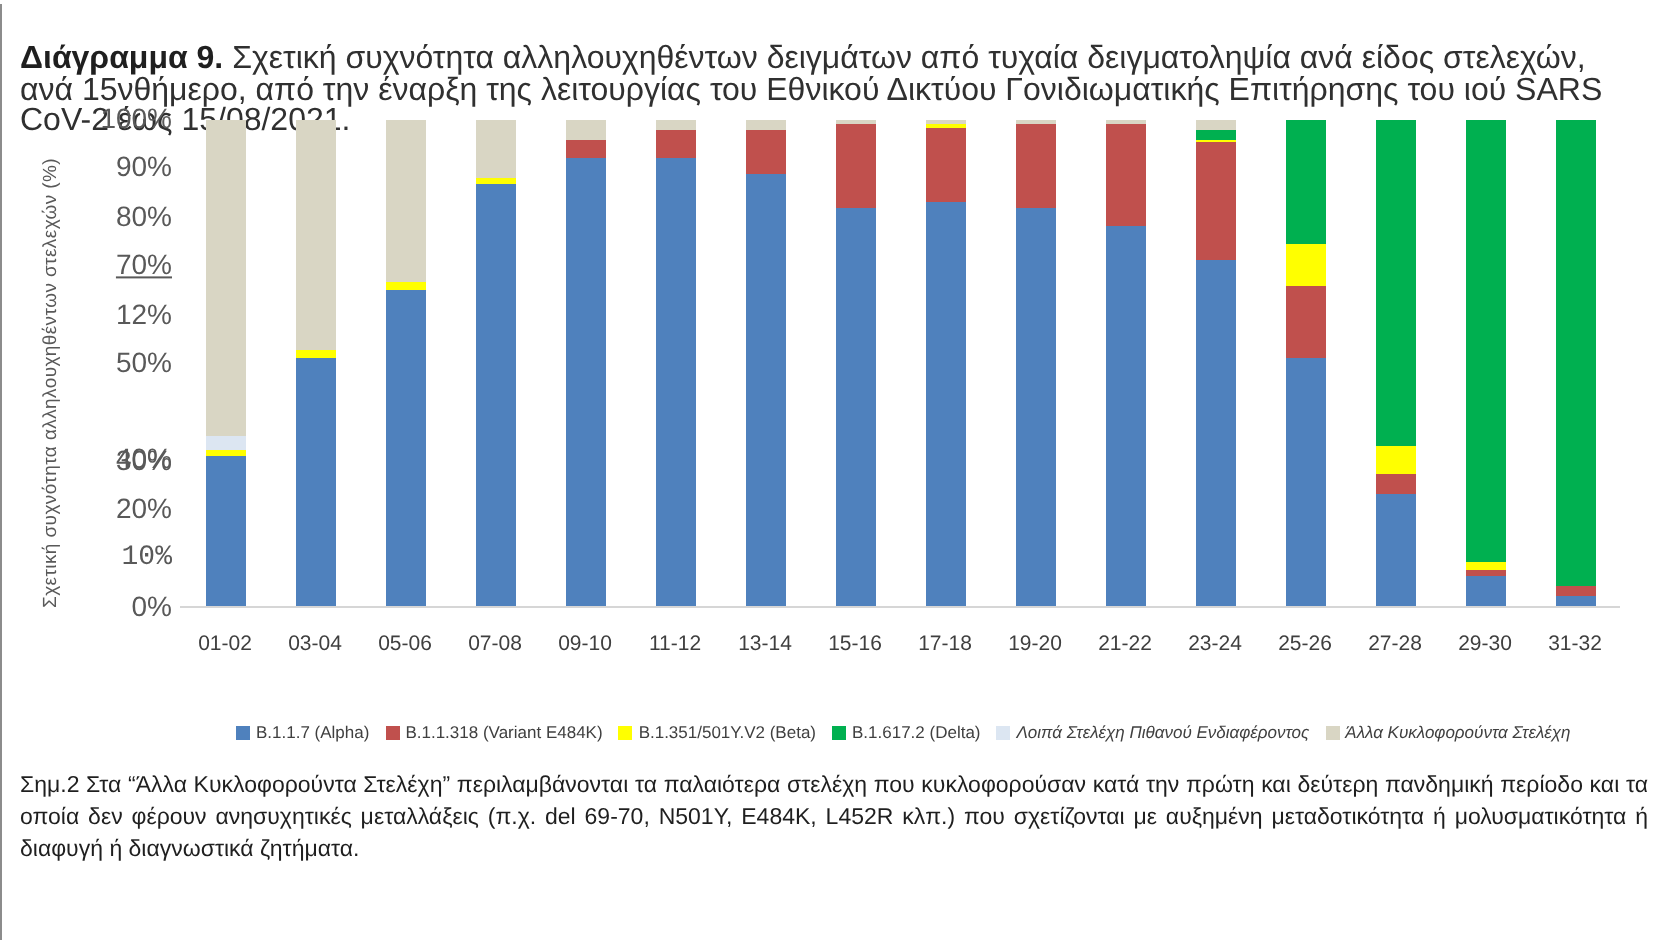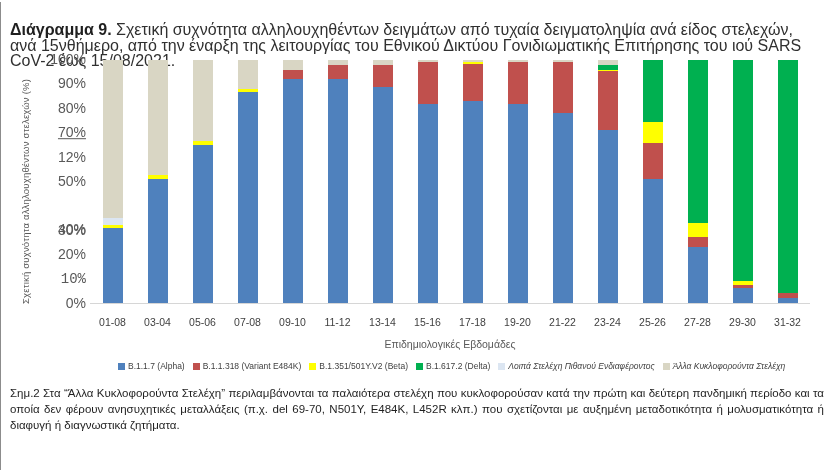--- a/index.html
+++ b/index.html
@@ -147,38 +147,37 @@
         <div class="seg" style="height: 1.5%; background: rgb(255, 255, 0);"></div>
         <div class="seg" style="height: 91%; background: rgb(0, 176, 80);"></div>
       </div>
       <div class="bar">
         <div class="seg" style="height: 2%; background: rgb(79, 129, 189);"></div>
         <div class="seg" style="height: 2%; background: rgb(192, 80, 77);"></div>
         <div class="seg" style="height: 96%; background: rgb(0, 176, 80);"></div>
       </div>
     </div>
   <div class="x-labels">
-      <div class="xlab">01-08</div>
+      <div class="xlab">01-02</div>
       <div class="xlab">03-04</div>
       <div class="xlab">05-06</div>
       <div class="xlab">07-08</div>
       <div class="xlab">09-10</div>
       <div class="xlab">11-12</div>
       <div class="xlab">13-14</div>
       <div class="xlab">15-16</div>
       <div class="xlab">17-18</div>
       <div class="xlab">19-20</div>
       <div class="xlab">21-22</div>
       <div class="xlab">23-24</div>
       <div class="xlab">25-26</div>
       <div class="xlab">27-28</div>
       <div class="xlab">29-30</div>
       <div class="xlab">31-32</div>
     </div>
-  <div class="x-title">Επιδημιολογικές Εβδομάδες</div>
 </div>
 
 <div class="legend">
     <div class="legend-item">
       <div class="swatch" style="background: rgb(79, 129, 189);"></div>
       <span class="lg-label">B.1.1.7 (Alpha)</span>
     </div>
     <div class="legend-item">
       <div class="swatch" style="background: rgb(192, 80, 77);"></div>
       <span class="lg-label">B.1.1.318 (Variant E484K)</span>

